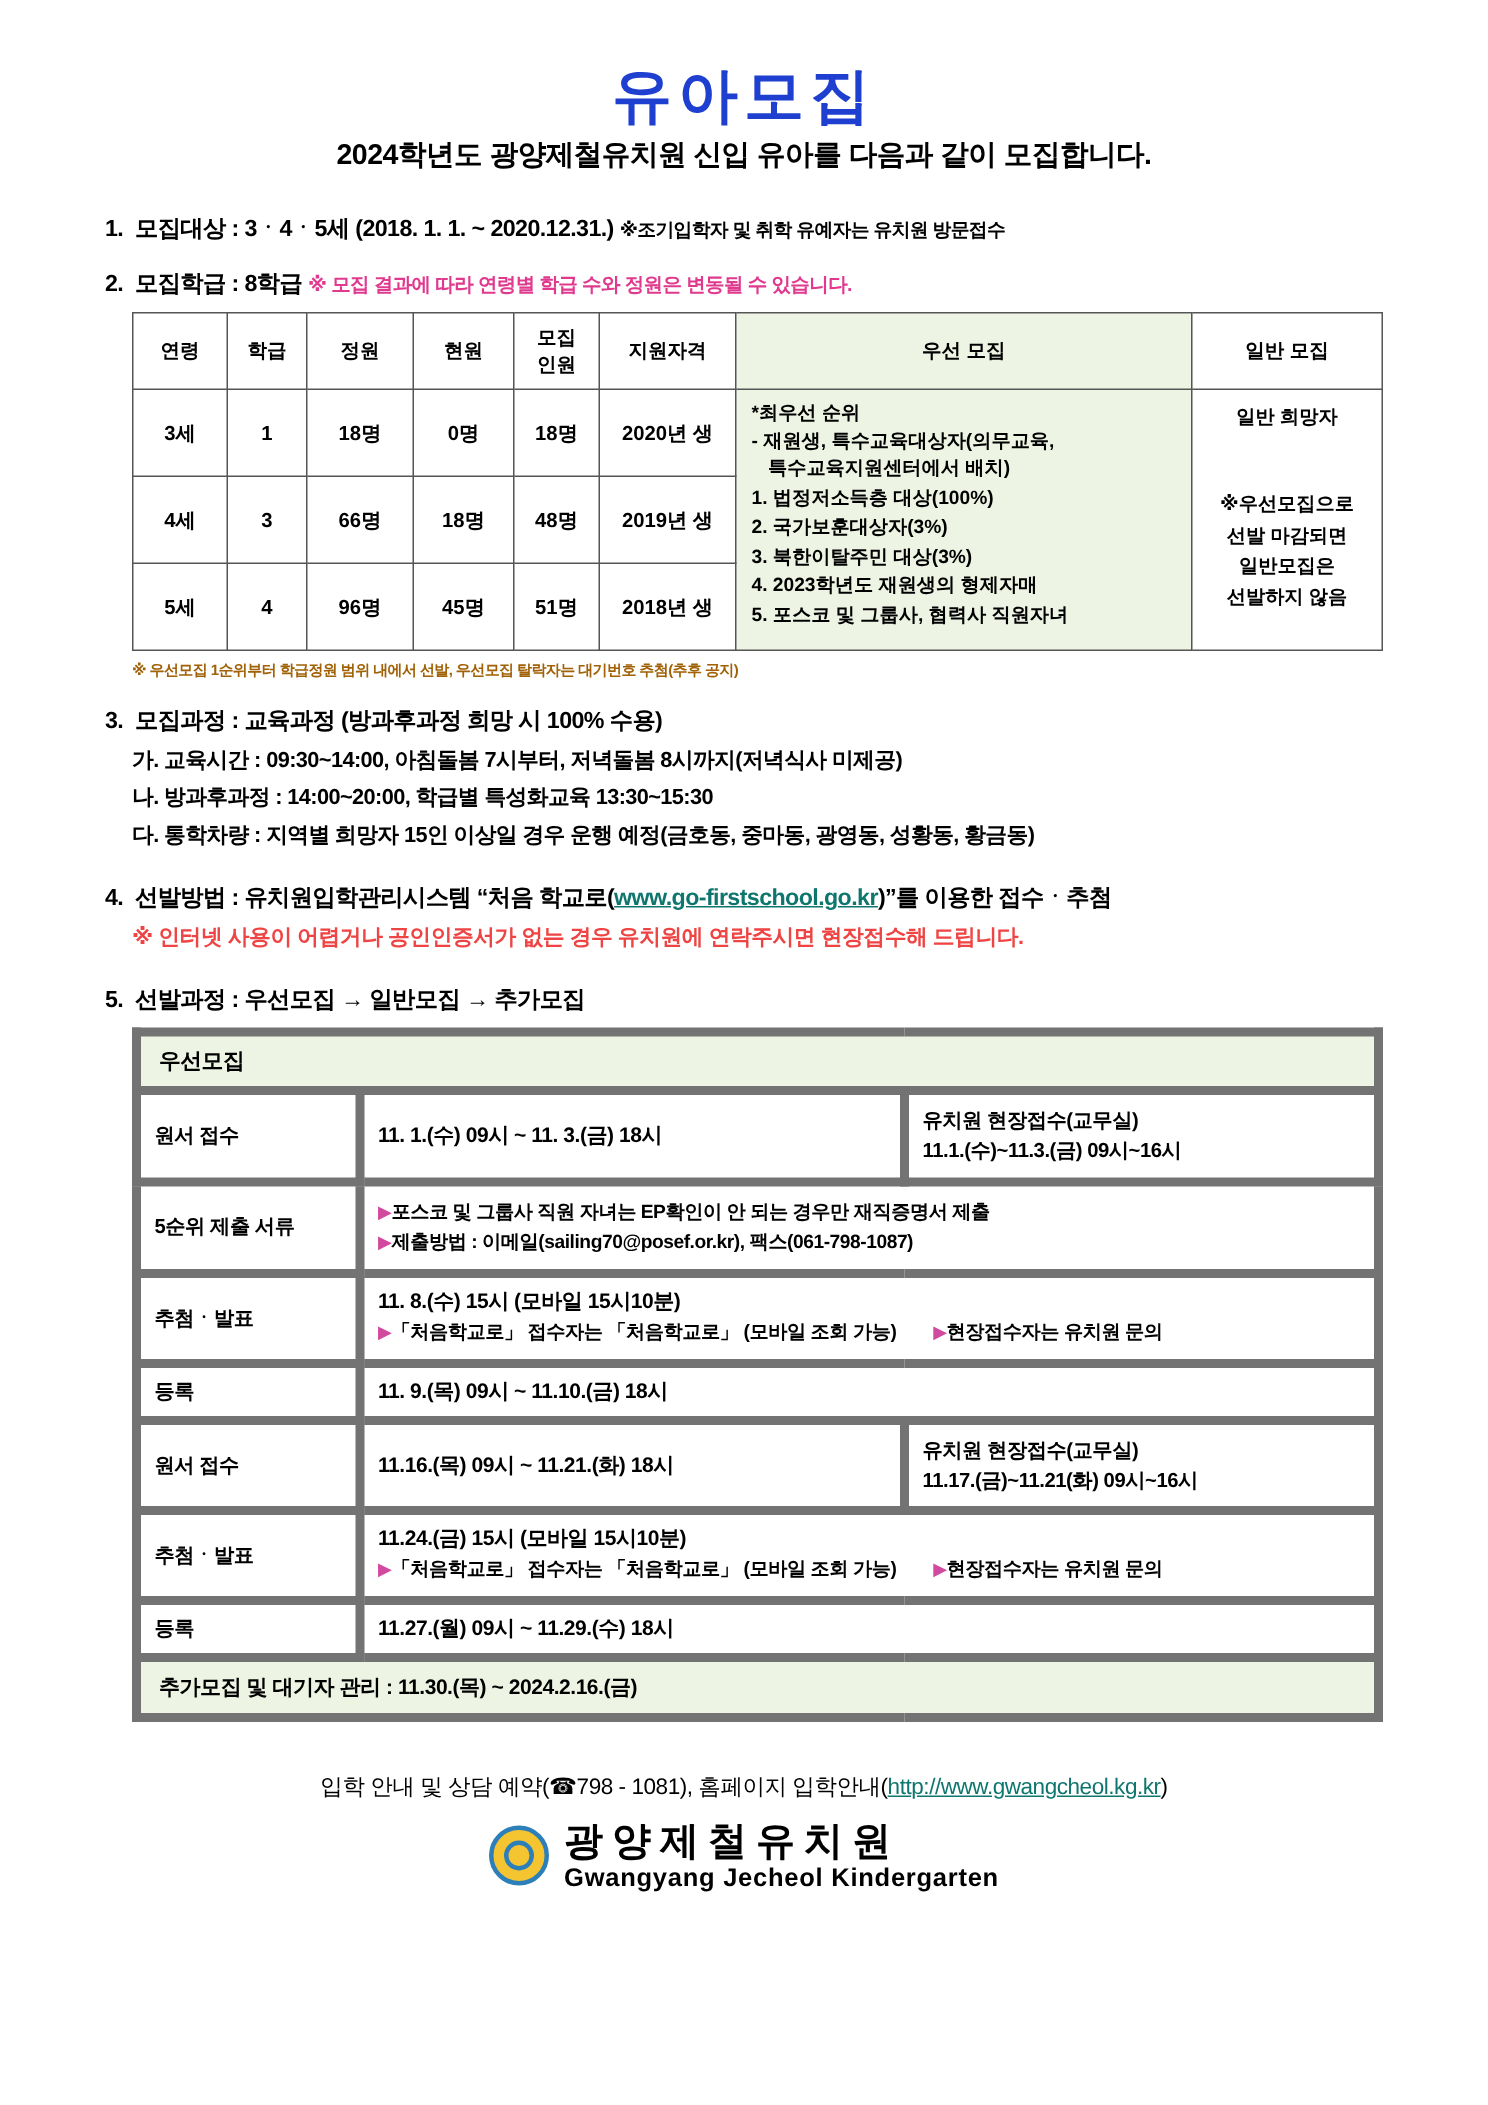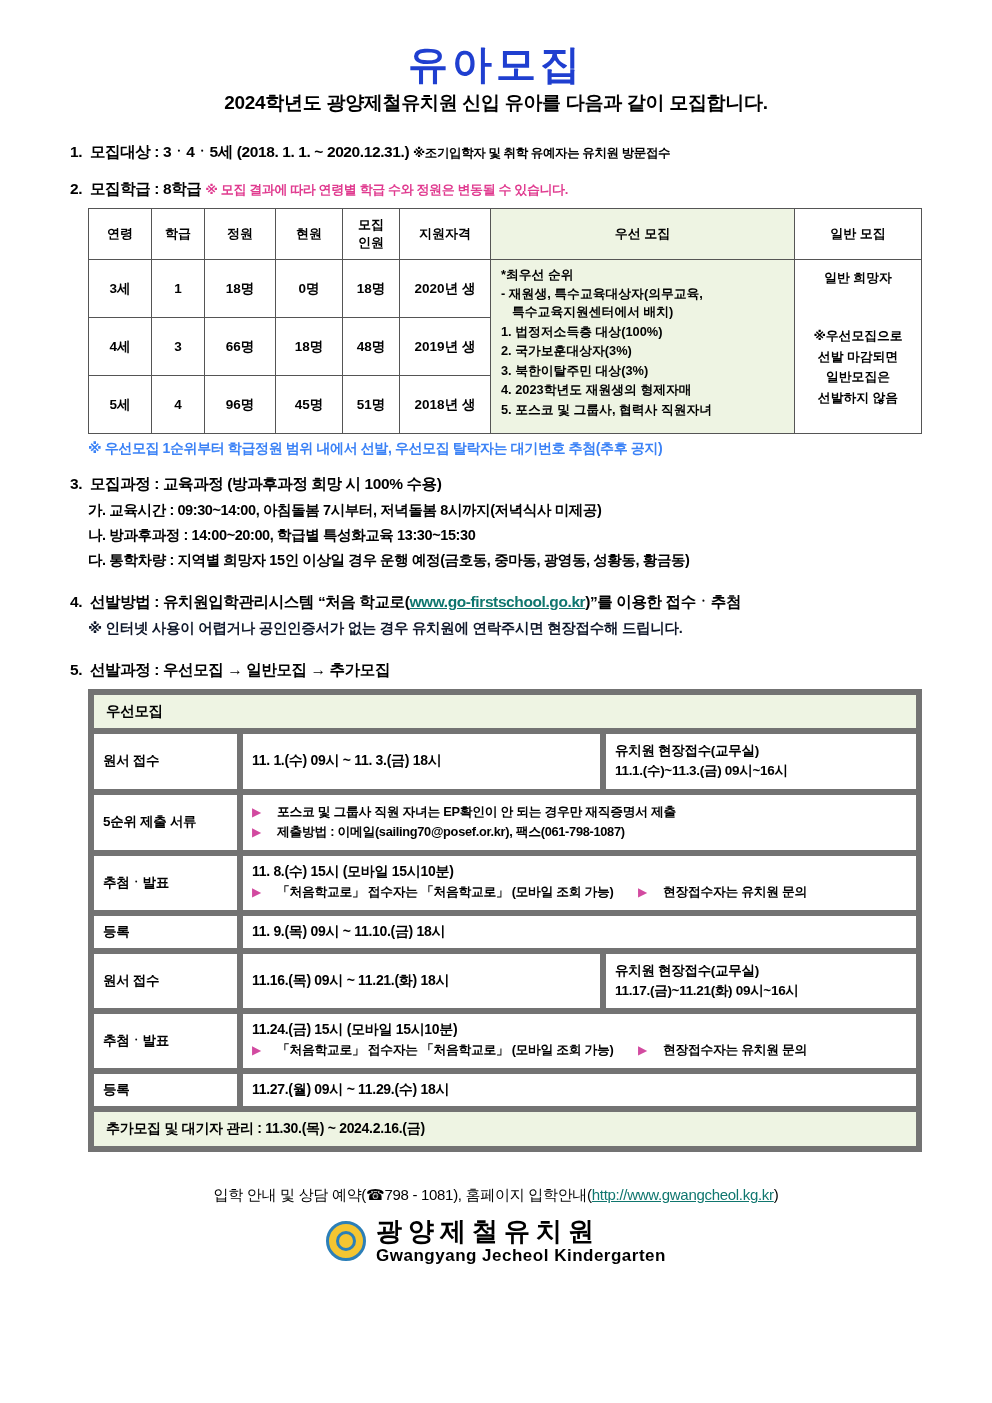--- a/index.html
+++ b/index.html
@@ -38,22 +38,22 @@
 
   
   .sec{
     font-size:15.5px;
     font-weight:bold;
     margin:0 0 6px 0;
     letter-spacing:-0.4px;
   }
   .sec .num{display:inline-block;width:20px;}
   .note-red{color:#e03a8f;font-size:13px;font-weight:bold;}
-  .note-green{color:#3b82f6;font-size:14px;font-weight:bold;letter-spacing:-0.4px;}
-  .note-pink{color:#0f172a;font-size:14.5px;font-weight:bold;letter-spacing:-0.3px;}
+  .note-green{color:#a16207;font-size:10px;font-weight:bold;letter-spacing:-0.4px;}
+  .note-pink{color:#ef4444;font-size:14.5px;font-weight:bold;letter-spacing:-0.3px;}
   .small-gray{font-size:12.5px;font-weight:bold;}
   .sub{
     font-size:14.5px;
     font-weight:bold;
     margin:6px 0 4px 18px;
     letter-spacing:-0.4px;
   }
   .sp{margin-top:16px;}
   .sp-lg{margin-top:22px;}
 
@@ -110,21 +110,21 @@
     background:#eef4e3;
     font-size:14.5px;
     padding:7px 12px;
   }
   .t2 .lbl{width:125px;text-align:left;font-size:13.5px;}
   .t2 .mid{font-size:14px;}
   .t2 .right{width:292px;font-size:13.5px;line-height:1.5;}
   .t2 .foot{background:#eef4e3;font-size:14px;padding:8px 12px;}
   .arrow{color:#d24aa0;font-size:12px;}
   .li2{margin:2px 0;font-size:12.8px;font-weight:bold;}
-  .li2 .t{margin-left:16px;}
+  .li2 .t{margin-left:0;}
   .line2{margin-top:3px;}
 
   a{color:#1f3fd0;text-decoration:underline;}
   .linkblue{color:#0f766e;}
 
   
   .footer-line{
     text-align:center;
     font-size:15px;
     margin-top:34px;

